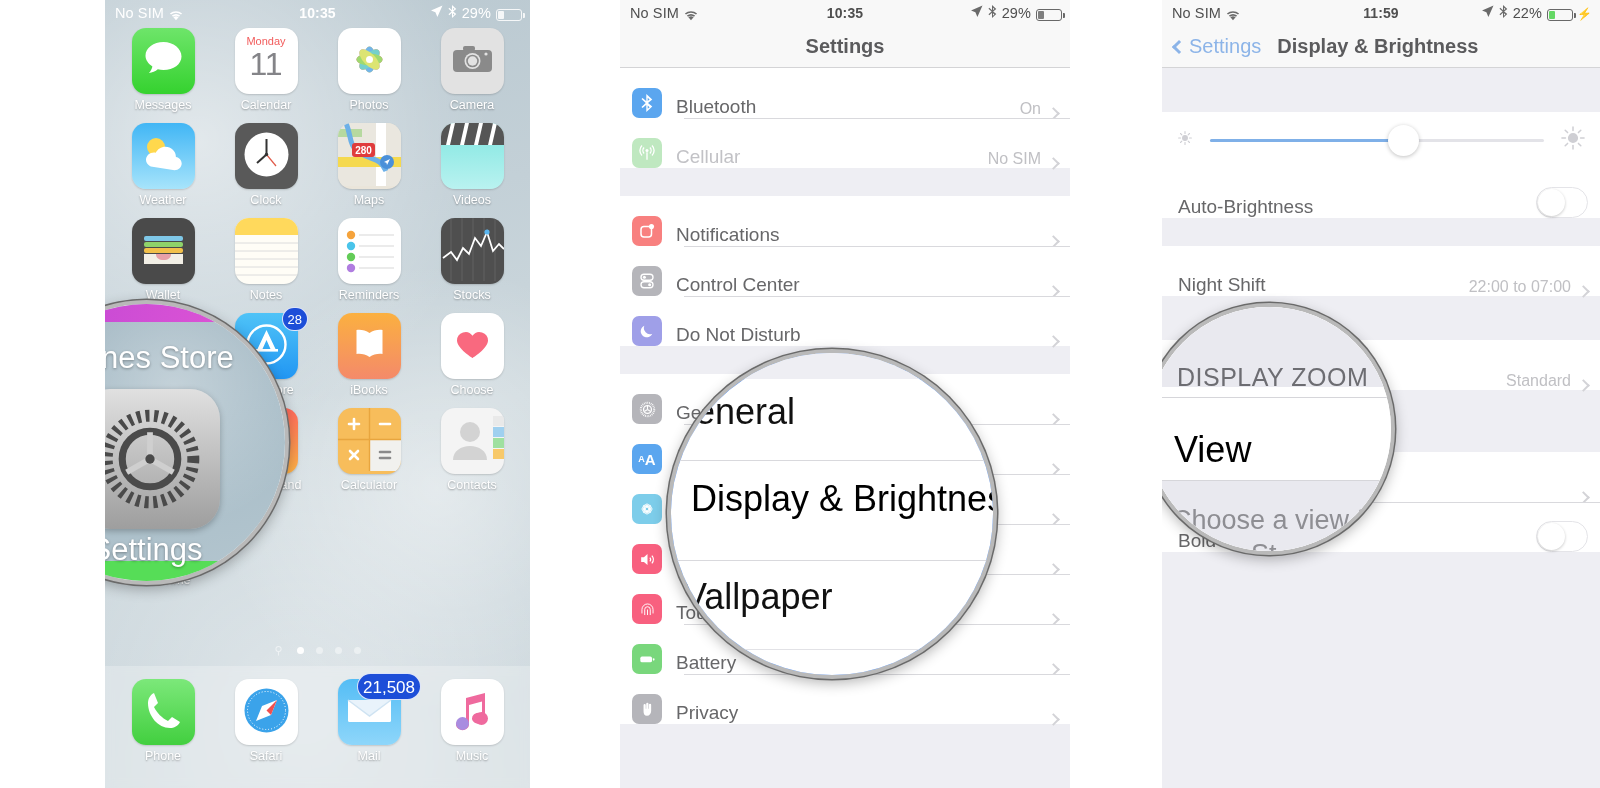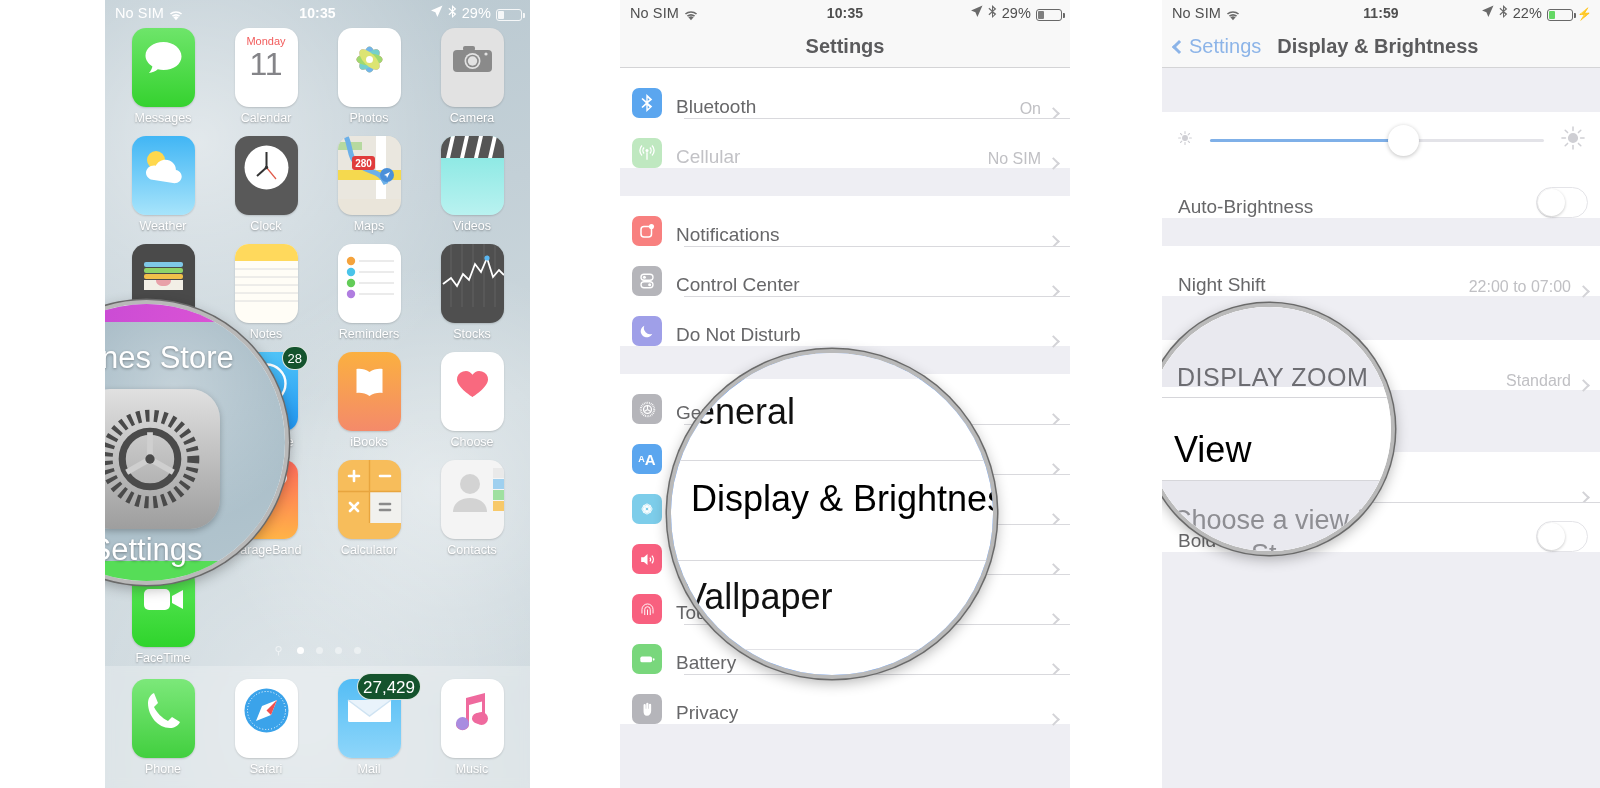--- a/index.html
+++ b/index.html
@@ -39,31 +39,31 @@
     background:
       radial-gradient(circle at 22% 18%, rgba(255,255,255,.55), rgba(255,255,255,0) 40%),
       radial-gradient(circle at 78% 62%, rgba(255,255,255,.45), rgba(255,255,255,0) 38%),
       radial-gradient(circle at 45% 88%, rgba(255,255,255,.40), rgba(255,255,255,0) 42%),
       linear-gradient(168deg,#b9c8d0 0%,#c3d0d7 30%,#cdd8dd 55%,#c8d4da 78%,#cfd9de 100%);
   }
   .icon-grid { position:absolute; top:28px; left:0; right:0; padding: 0 14px;}
   .grid-row { display:flex; justify-content:space-between; margin-bottom: 11px; }
   .app { width: 88px; text-align:center; }
   .app-icon {
-    width:63px; height:79px; border-radius:14px; margin:0 auto;
+    width:63px; height:66px; border-radius:14px; margin:0 auto;
     position:relative; overflow:hidden;
     box-shadow: 0 1px 2px rgba(0,0,0,.16);
   }
   .app-label {
     margin-top:4px; font-size:12.5px; color:#ffffff;
     text-shadow: 0 1px 2px rgba(0,0,0,.35); white-space:nowrap;
   }
   .badge {
     position:absolute; top:-6px; right:2px; min-width:24px; height:24px;
-    background:#14532d; border-radius:12px; color:#fff; font-size:13px;
+    background:#1d4ed8; border-radius:12px; color:#fff; font-size:13px;
     line-height:24px; text-align:center; padding:0 5px;
     border:1.5px solid rgba(255,255,255,.85); z-index:4;
   }
   .badge.wide { right:-8px; min-width:62px; font-size:17px; height:27px; line-height:27px; border-radius:14px;}
   .pagedots {
     position:absolute; bottom:131px; left:0; right:0;
     display:flex; align-items:center; justify-content:center; gap:12px;
   }
   .pagedots .dot { width:7px; height:7px; border-radius:50%; background:rgba(255,255,255,.45); }
   .pagedots .dot.on { background:#ffffff; }
@@ -504,21 +504,21 @@
           <div class="app-label">Safari</div>
         </div>
         <div class="app" style="position:relative">
           <div class="app-icon" style="background:linear-gradient(180deg,#54bdf5,#8ed6fa)">
             <svg width="63" height="63" viewBox="0 0 63 63">
                 <rect x="10" y="21" width="43" height="22" rx="1.5" fill="#fff"></rect>
                 <path d="M10 21h43L31.5 37z" fill="#e9f3fb"></path>
                 <path d="M10 21l21.5 16L53 21" fill="none" stroke="#cfe3f2" stroke-width="1.5"></path>
               </svg>
           </div>
-          <span class="badge wide">27,429</span>
+          <span class="badge wide">21,508</span>
           <div class="app-label">Mail</div>
         </div>
         <div class="app">
           <div class="app-icon" style="background:#fff">
             <svg width="63" height="63" viewBox="0 0 63 63">
                 <path d="M44 14 25 19v22a6.5 5.5 0 1 0 3 4.6V26l13-3.4v12a6.5 5.5 0 1 0 3 4.6z" fill="#ef6a9e"></path>
                 <circle cx="21.5" cy="44.5" r="6.5" fill="#a98ce0"></circle>
                 <circle cx="40.5" cy="39.5" r="6.5" fill="#ef6a9e"></circle>
               </svg>
           </div>

